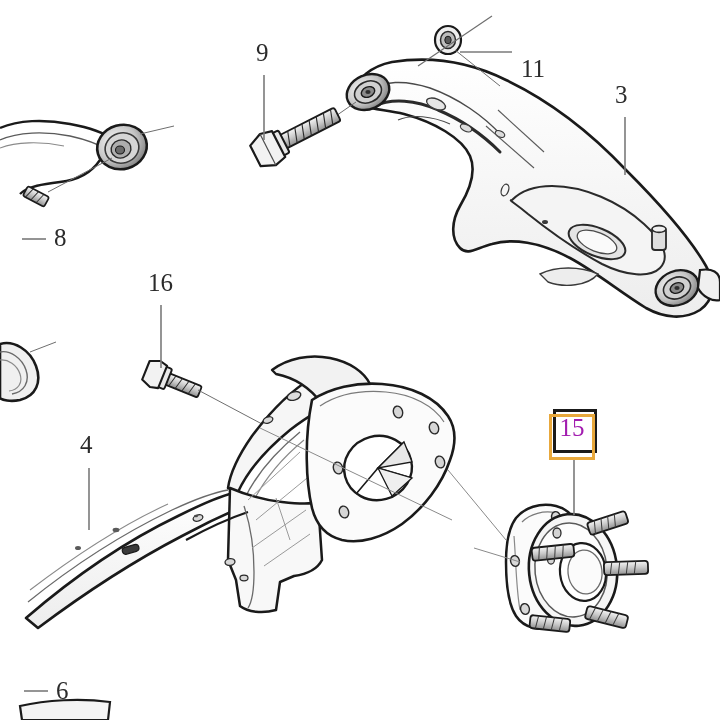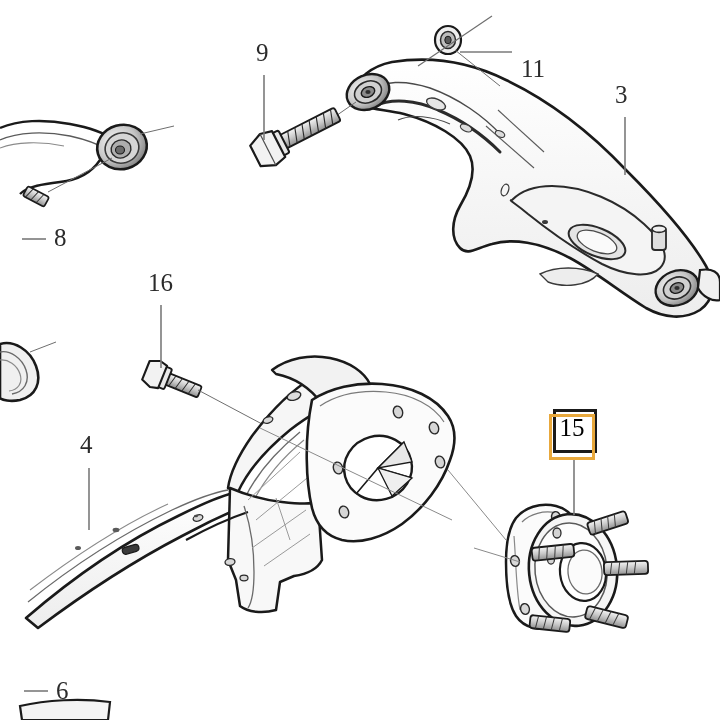--- a/index.html
+++ b/index.html
@@ -63,21 +63,21 @@
     position: absolute;
     left: 4px;
     top: 0px;
     width: 38px;
     height: 38px;
     display: flex;
     align-items: center;
     justify-content: center;
     font-family: "Liberation Serif", serif;
     font-size: 25px;
-    color: #000000;
+    color: #a21caf;
     z-index: 3;
   }
 </style>
 </head>
 <body>
 
 <div id="page">
 
   <svg id="diagram-svg" viewBox="0 0 720 720">
     <defs>

